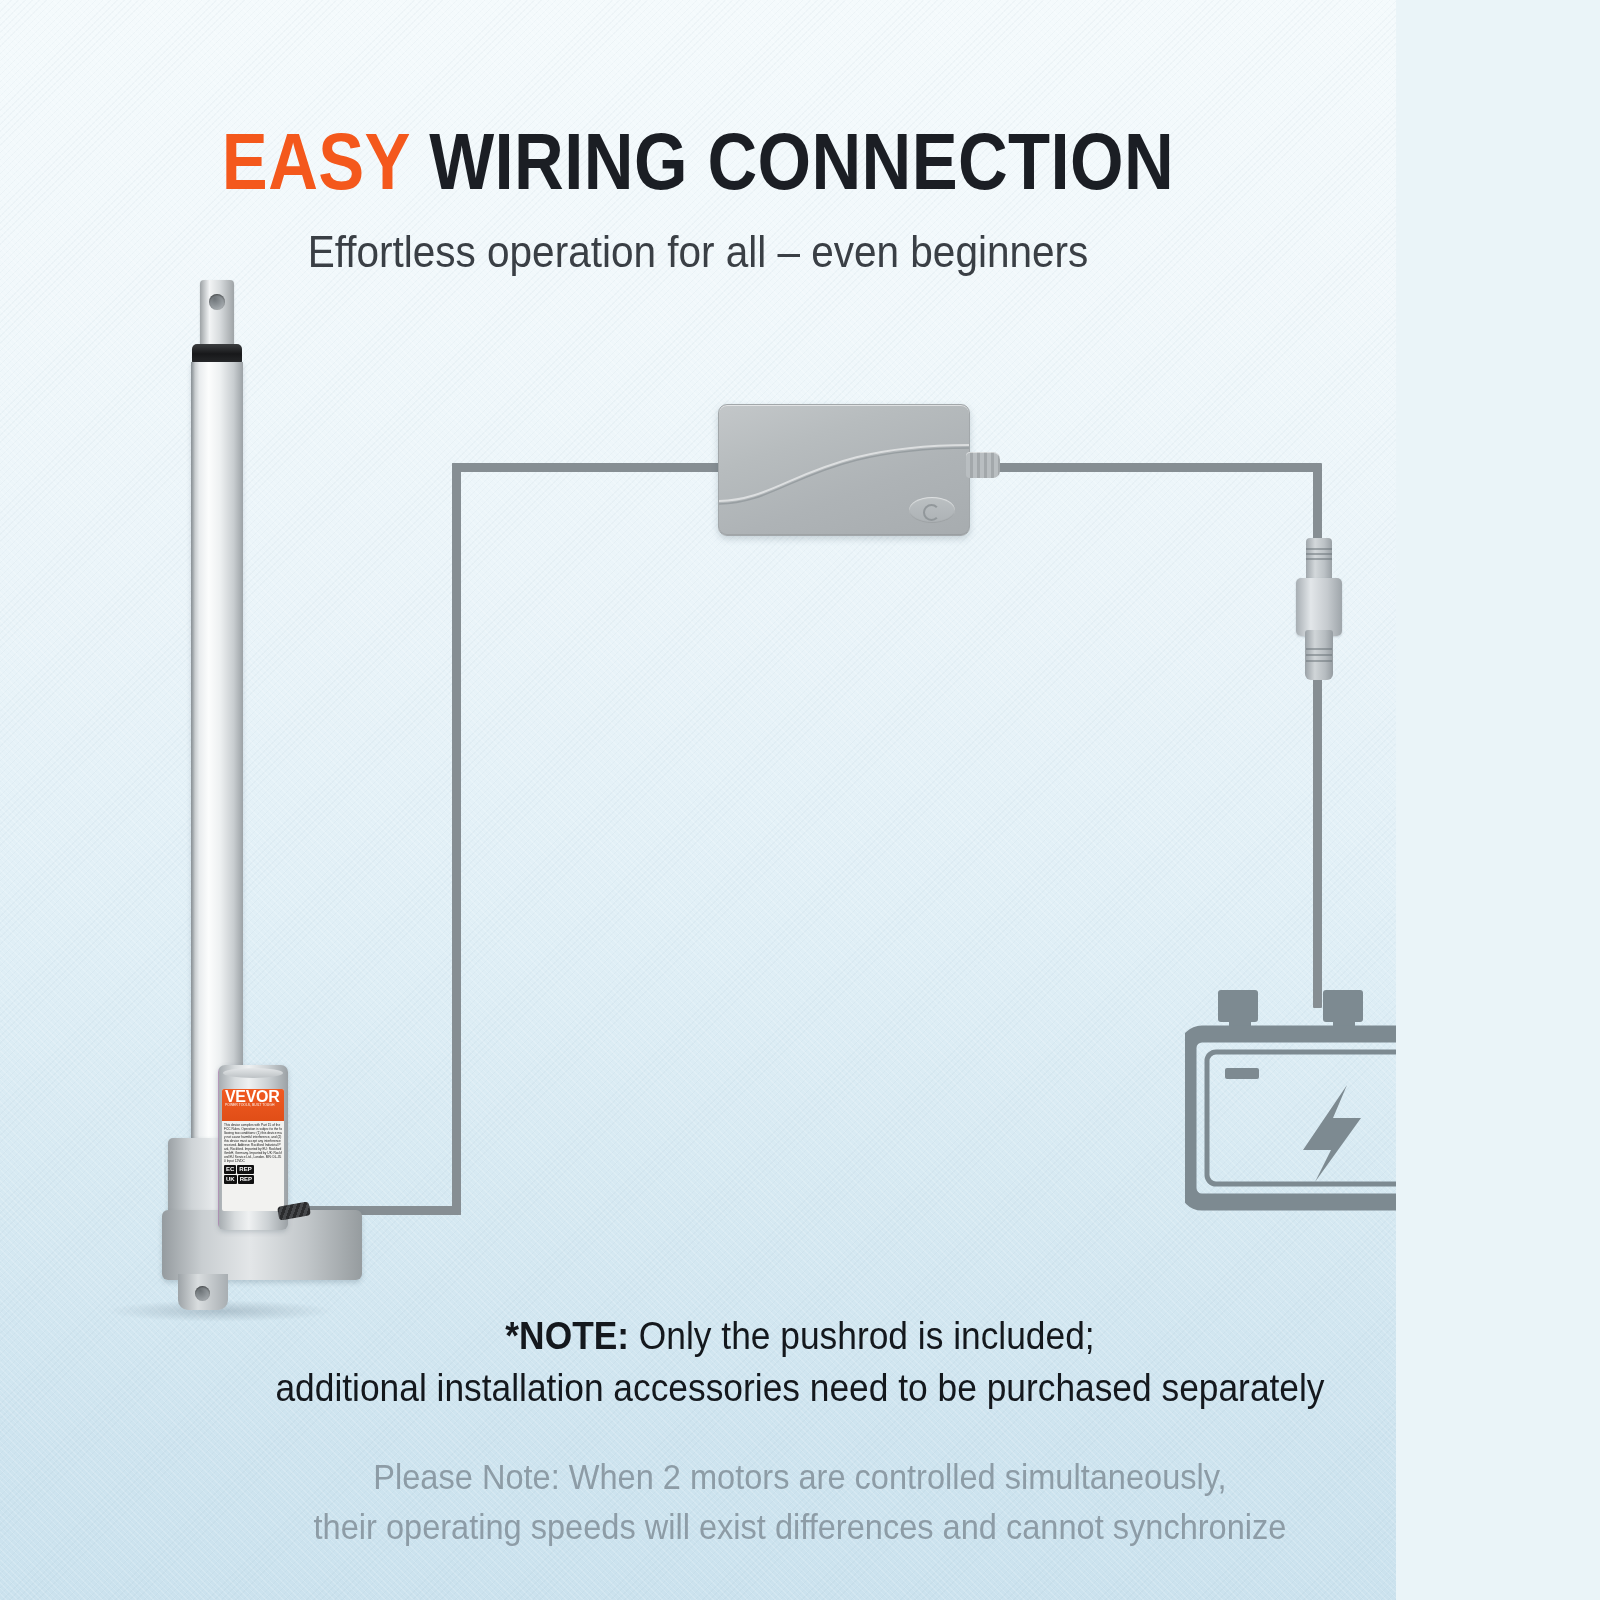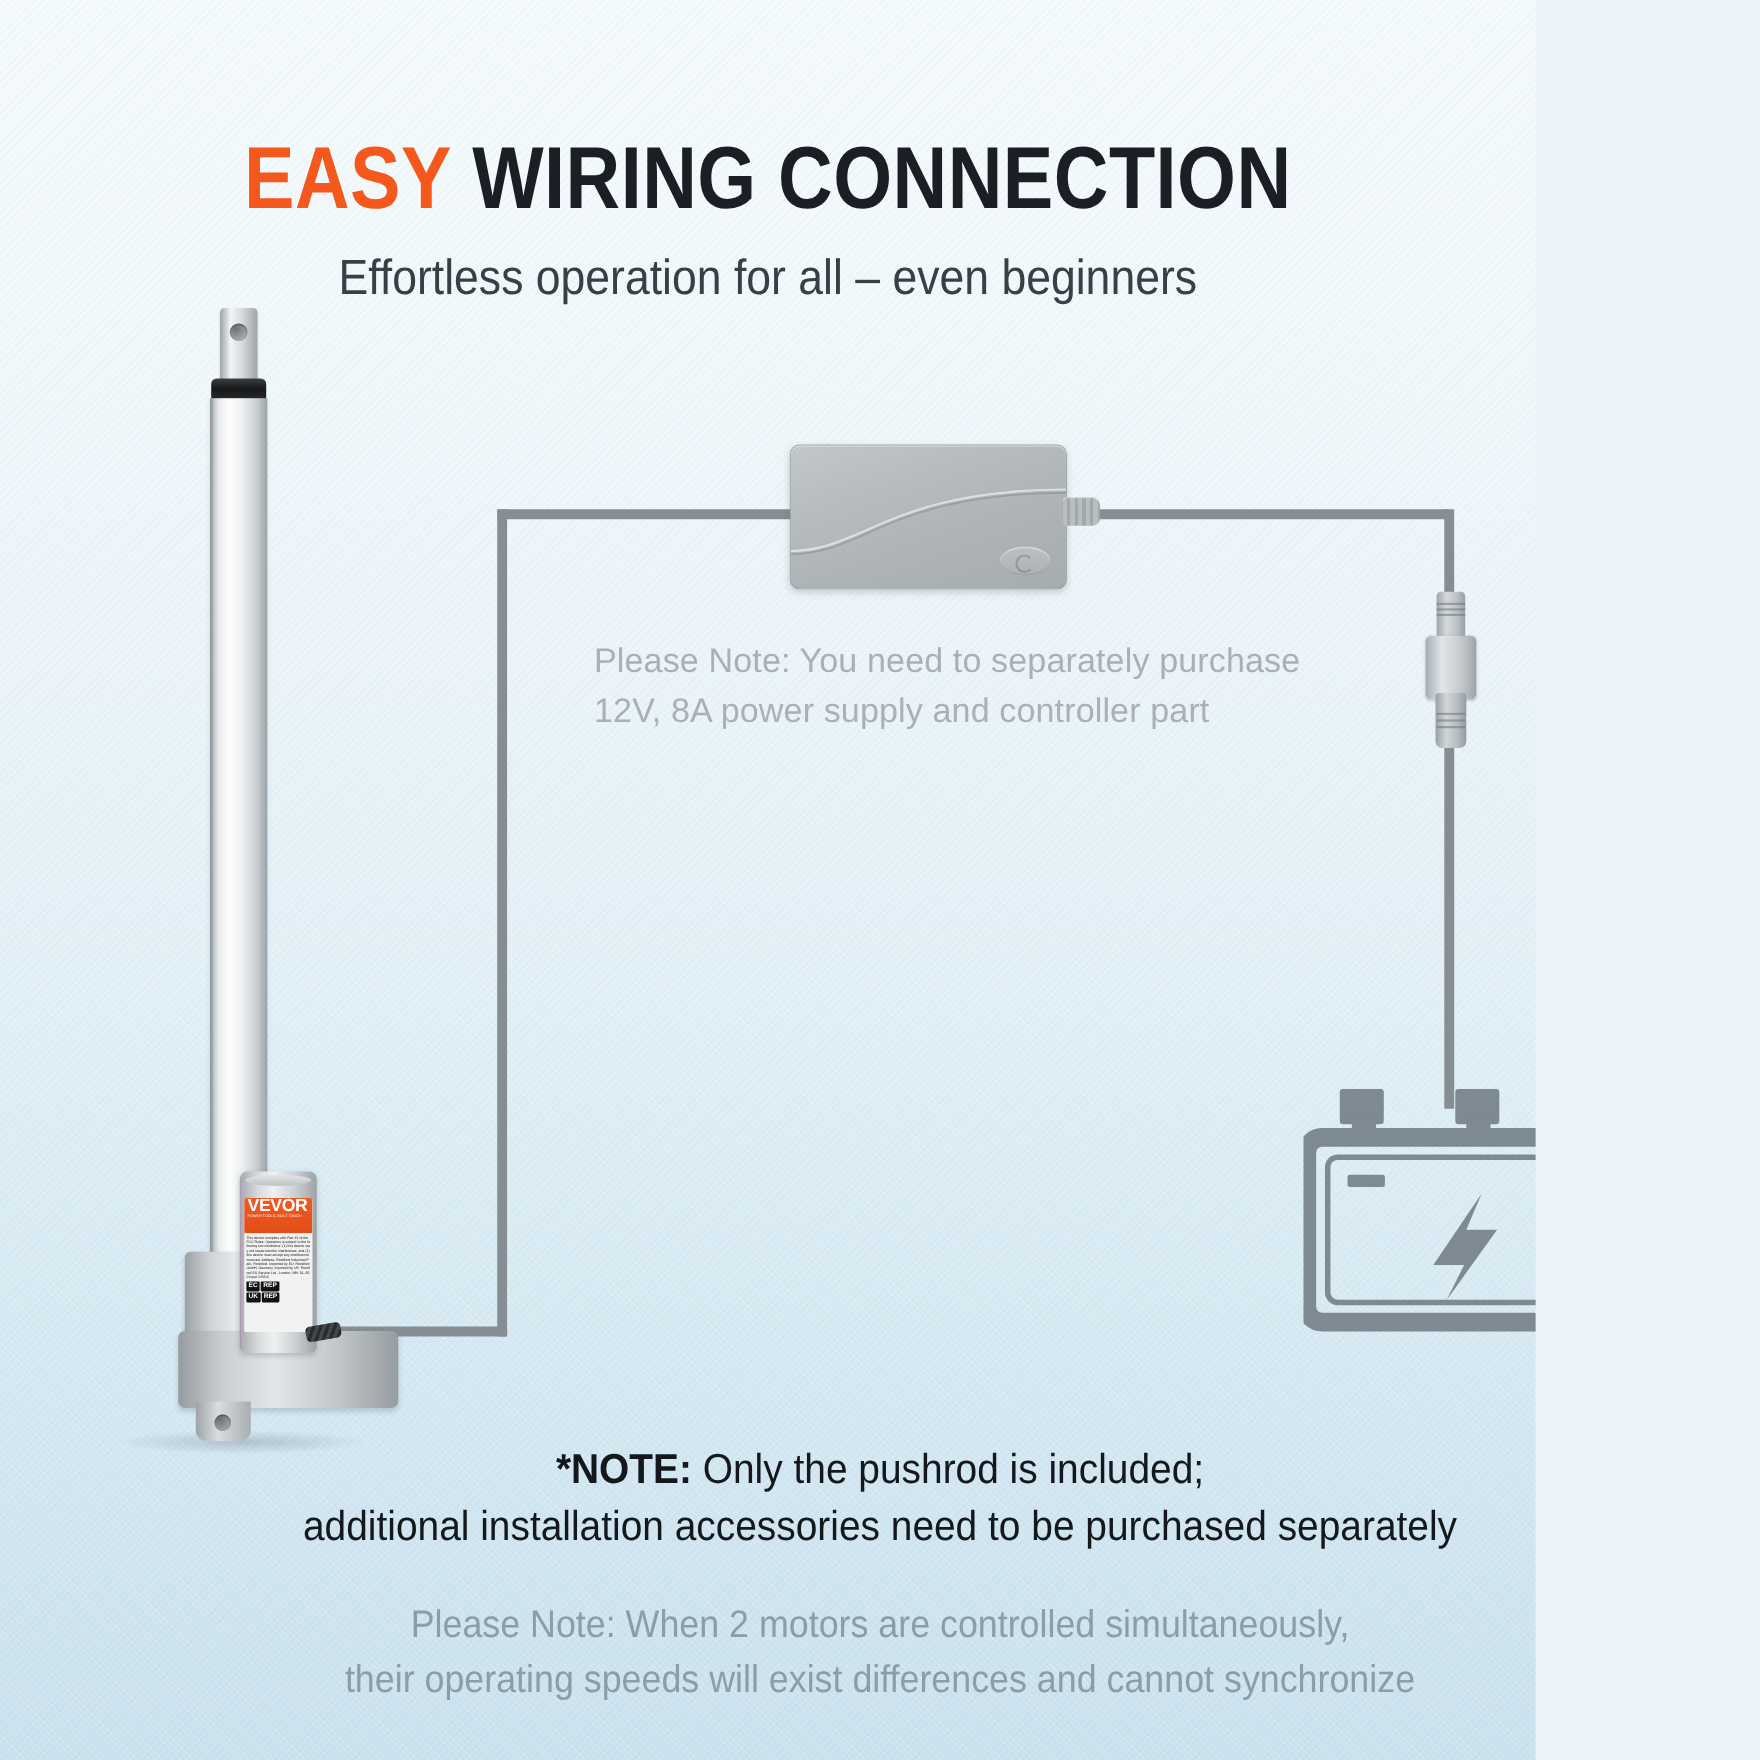--- a/index.html
+++ b/index.html
@@ -302,21 +302,20 @@
           <div class="lbl-rep">
             <span>UK</span>
             <span>REP</span>
           </div>
         </div>
       </div>
     </div>
     <div class="motor-cable"></div>
   </div>
 
-  <div class="midnote">Please Note: You need to separately purchase 12V, 8A power supply and controller part</div>
 
   <div class="note-block">
     <div>
       <b>*NOTE:</b><span> Only the pushrod is included;</span>
     </div>
     <div>additional installation accessories need to be purchased separately</div>
   </div>
   <div class="note-gray">
     <div>Please Note: When 2 motors are controlled simultaneously,</div>
     <div>their operating speeds will exist differences and cannot synchronize</div>

